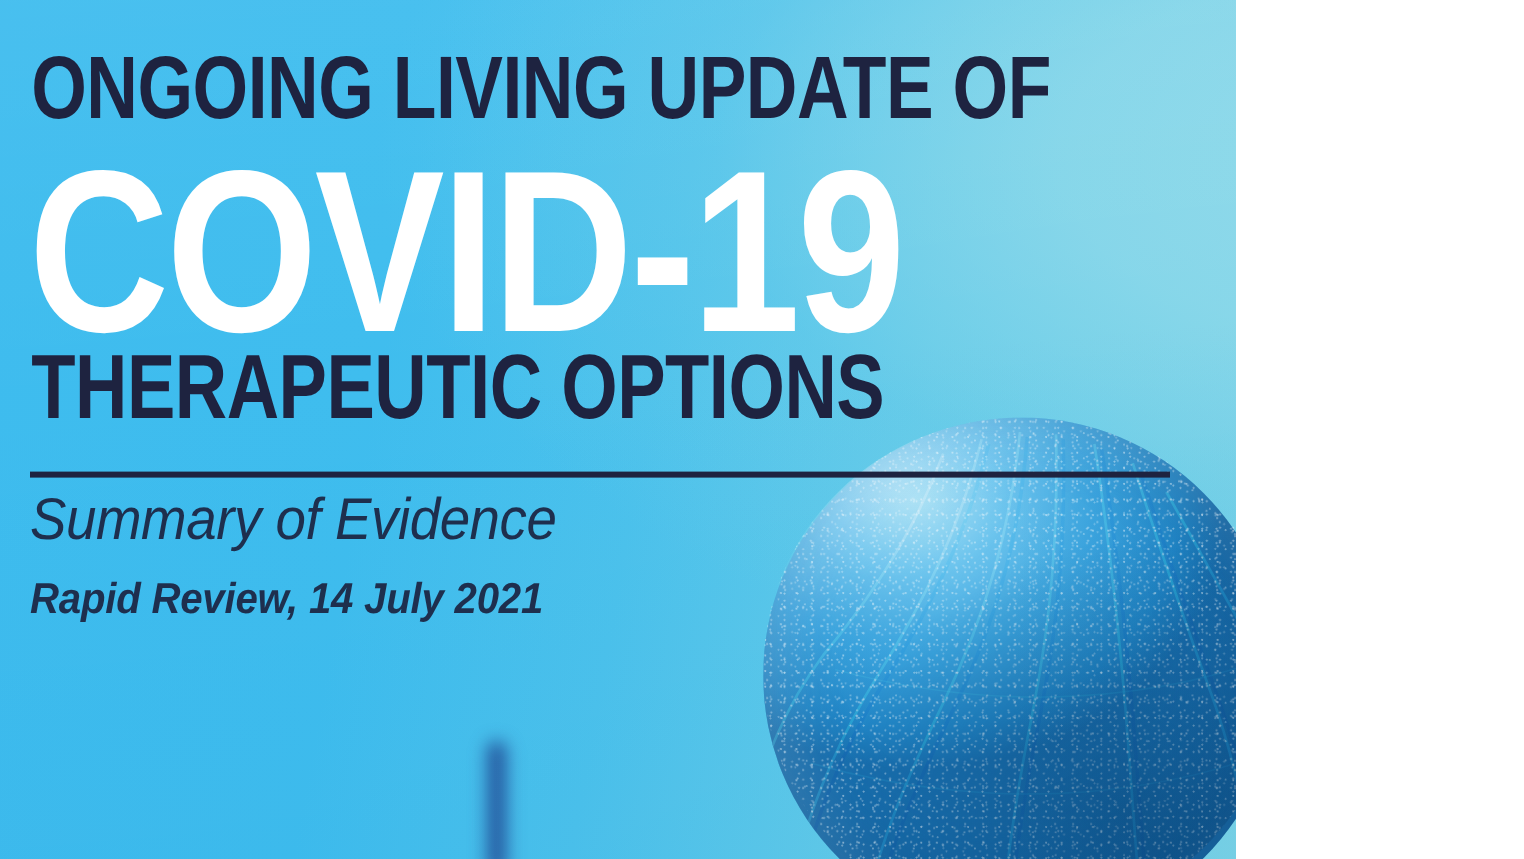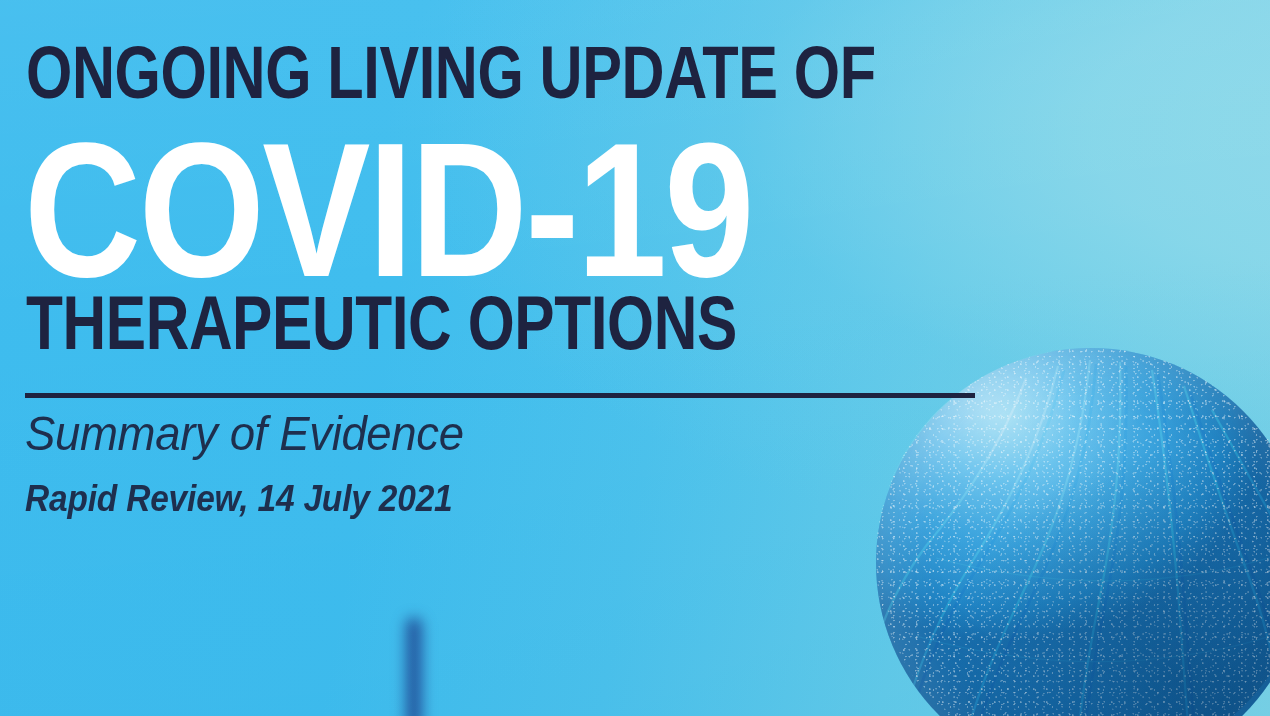--- a/index.html
+++ b/index.html
@@ -3,21 +3,21 @@
 <meta charset="utf-8">
 <title>COVID-19 Therapeutic Options Cover</title>
 <style>
   html, body {
     margin: 0;
     padding: 0;
     background: #ffffff;
   }
   .page {
     position: relative;
-    width: 1270px;
+    width: 1030px;
     height: 716px;
     overflow: hidden;
     font-family: "Liberation Sans", sans-serif;
     background: #3fbdee;
   }
 
   
   .bg-base {
     position: absolute;
     inset: 0;

